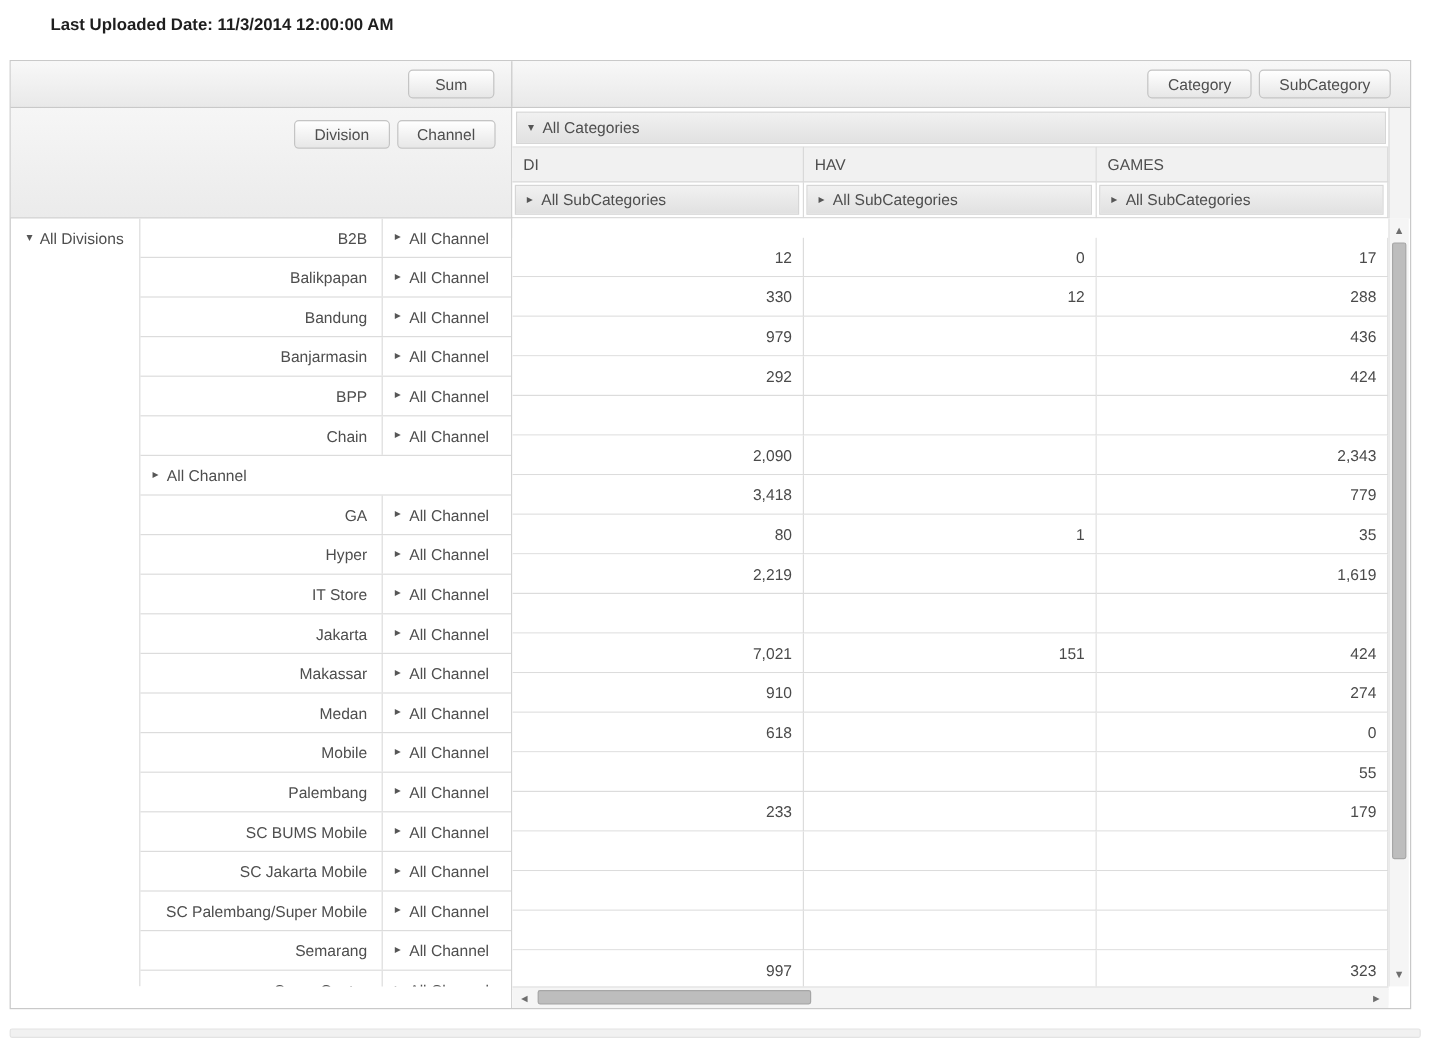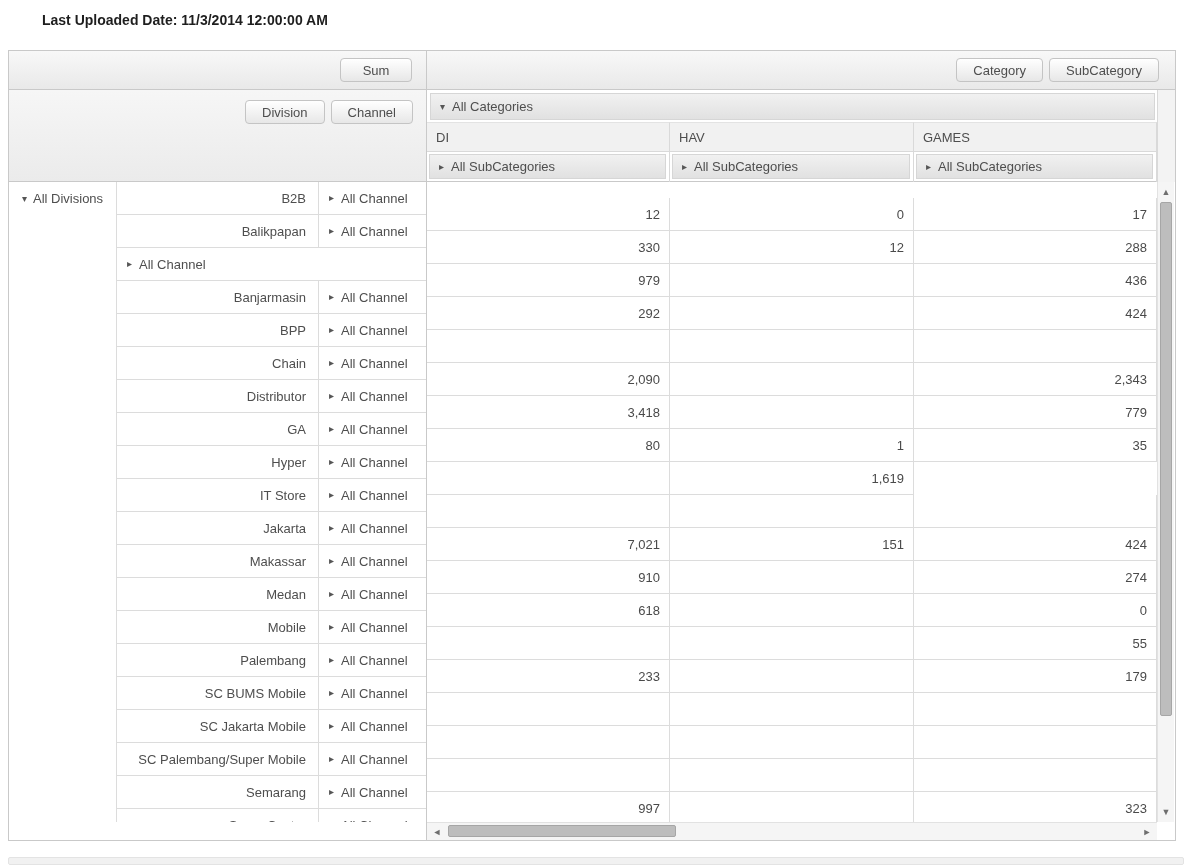--- a/index.html
+++ b/index.html
@@ -163,20 +163,21 @@
 
   <div class="rh-row">
     <div class="rh-name">Balikpapan</div>
     <div class="rh-channel">
       <span class="tri">▸</span>
       <span>All Channel</span>
     </div>
   </div>
 
   <div class="rh-row">
+    <div class="rh-name">Bandung</div>
     <div class="rh-channel">
       <span class="tri">▸</span>
       <span>All Channel</span>
     </div>
   </div>
 
   <div class="rh-row">
     <div class="rh-name">Banjarmasin</div>
     <div class="rh-channel">
       <span class="tri">▸</span>
@@ -194,21 +195,20 @@
 
   <div class="rh-row">
     <div class="rh-name">Chain</div>
     <div class="rh-channel">
       <span class="tri">▸</span>
       <span>All Channel</span>
     </div>
   </div>
 
   <div class="rh-row">
-    <div class="rh-name">Distributor</div>
     <div class="rh-channel">
       <span class="tri">▸</span>
       <span>All Channel</span>
     </div>
   </div>
 
   <div class="rh-row">
     <div class="rh-name">GA</div>
     <div class="rh-channel">
       <span class="tri">▸</span>
@@ -359,20 +359,21 @@
     <div class="cell">779</div>
   </div>
 
   <div class="data-row">
     <div class="cell">80</div>
     <div class="cell">1</div>
     <div class="cell">35</div>
   </div>
 
   <div class="data-row">
+    <div class="cell">2,219</div>
     <div class="cell"></div>
     <div class="cell">1,619</div>
   </div>
 
   <div class="data-row">
     <div class="cell"></div>
     <div class="cell"></div>
     <div class="cell"></div>
   </div>
 

